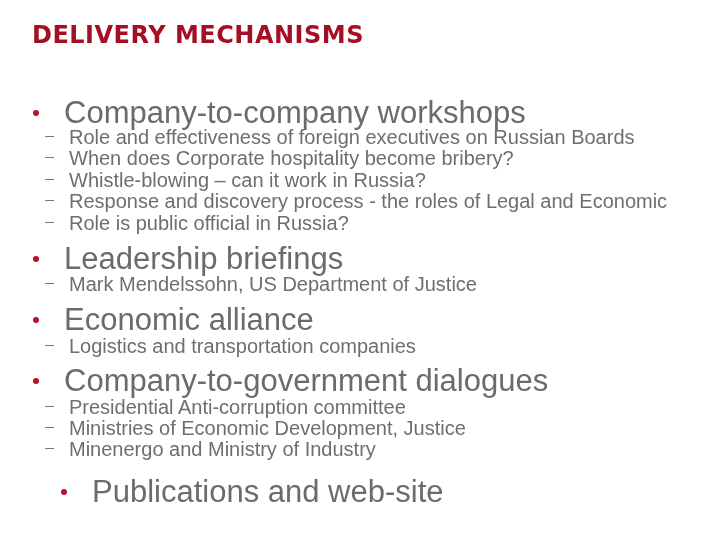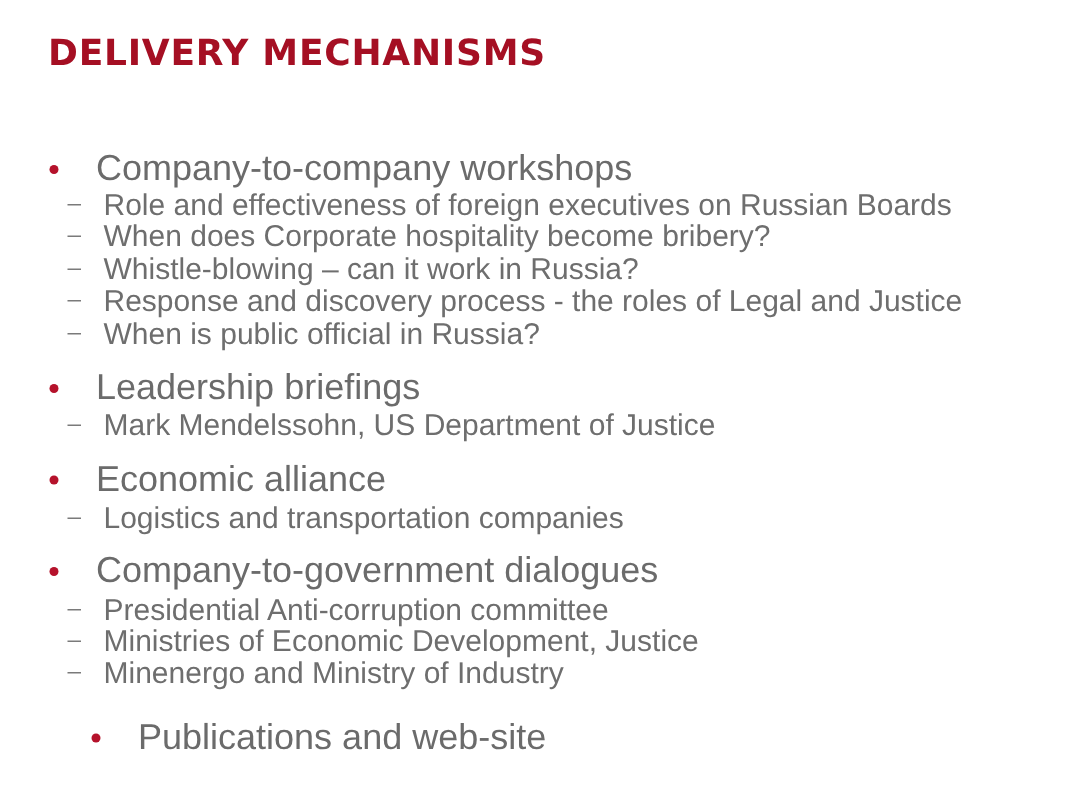--- a/index.html
+++ b/index.html
@@ -46,21 +46,21 @@
       top: 12px;
       width: 6px;
       height: 6px;
       border-radius: 50%;
       background: #b5122b;
     }
     .l1 .text {
       position: absolute;
       left: 64px;
       top: 0;
-      font-size: 24px;
+      font-size: 31px;
       line-height: 30px;
       color: #6b6b6b;
       white-space: nowrap;
     }
     .l2 {
       position: absolute;
       left: 0;
       height: 20px;
       width: 700px;
     }
@@ -100,25 +100,25 @@
   <div class="l2" style="top:148px;">
     <span class="dash"></span>
     <span class="text">When does Corporate hospitality become bribery?</span>
   </div>
   <div class="l2" style="top:170px;">
     <span class="dash"></span>
     <span class="text">Whistle-blowing – can it work in Russia?</span>
   </div>
   <div class="l2" style="top:191px;">
     <span class="dash"></span>
-    <span class="text">Response and discovery process - the roles of Legal and Justice</span>
+    <span class="text">Response and discovery process - the roles of Legal and Economic</span>
   </div>
   <div class="l2" style="top:213px;">
     <span class="dash"></span>
-    <span class="text">When is public official in Russia?</span>
+    <span class="text">Role is public official in Russia?</span>
   </div>
 
   <div class="l1" style="top:244px;text-decoration:underline;">
     <span class="bullet"></span>
     <span class="text">Leadership briefings</span>
   </div>
   <div class="l2" style="top:274px;">
     <span class="dash"></span>
     <span class="text">Mark Mendelssohn, US Department of Justice</span>
   </div>

